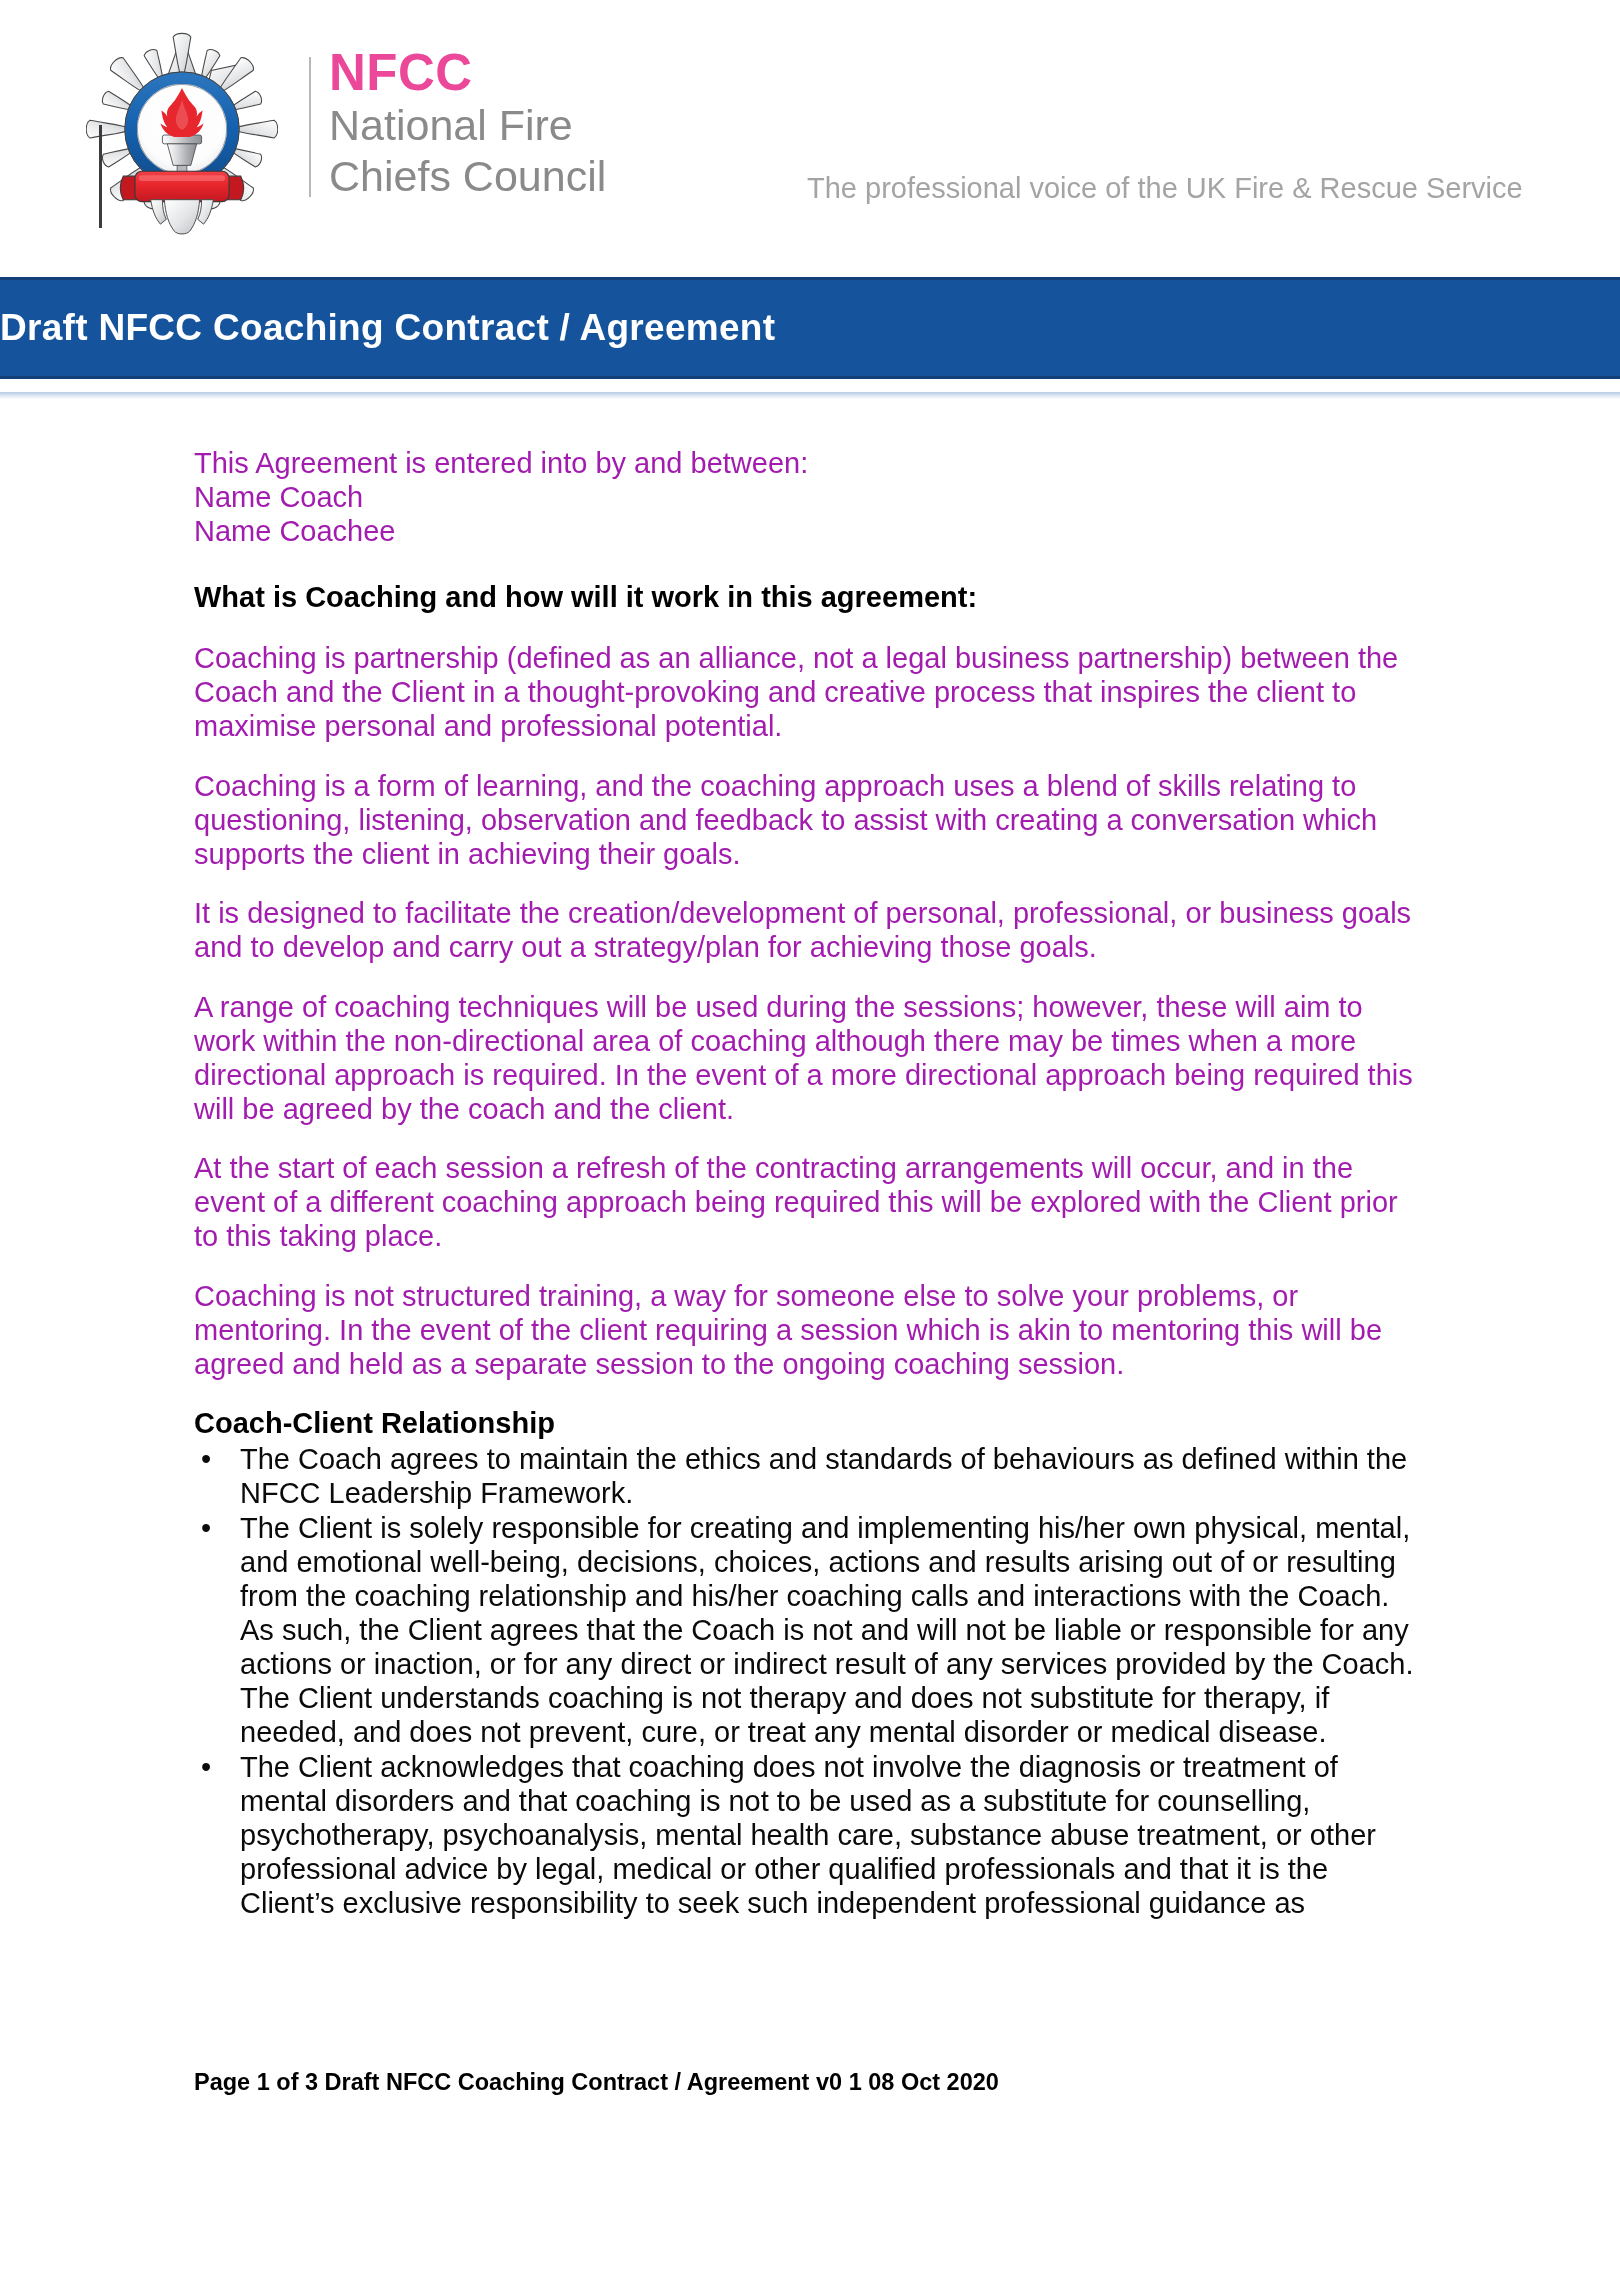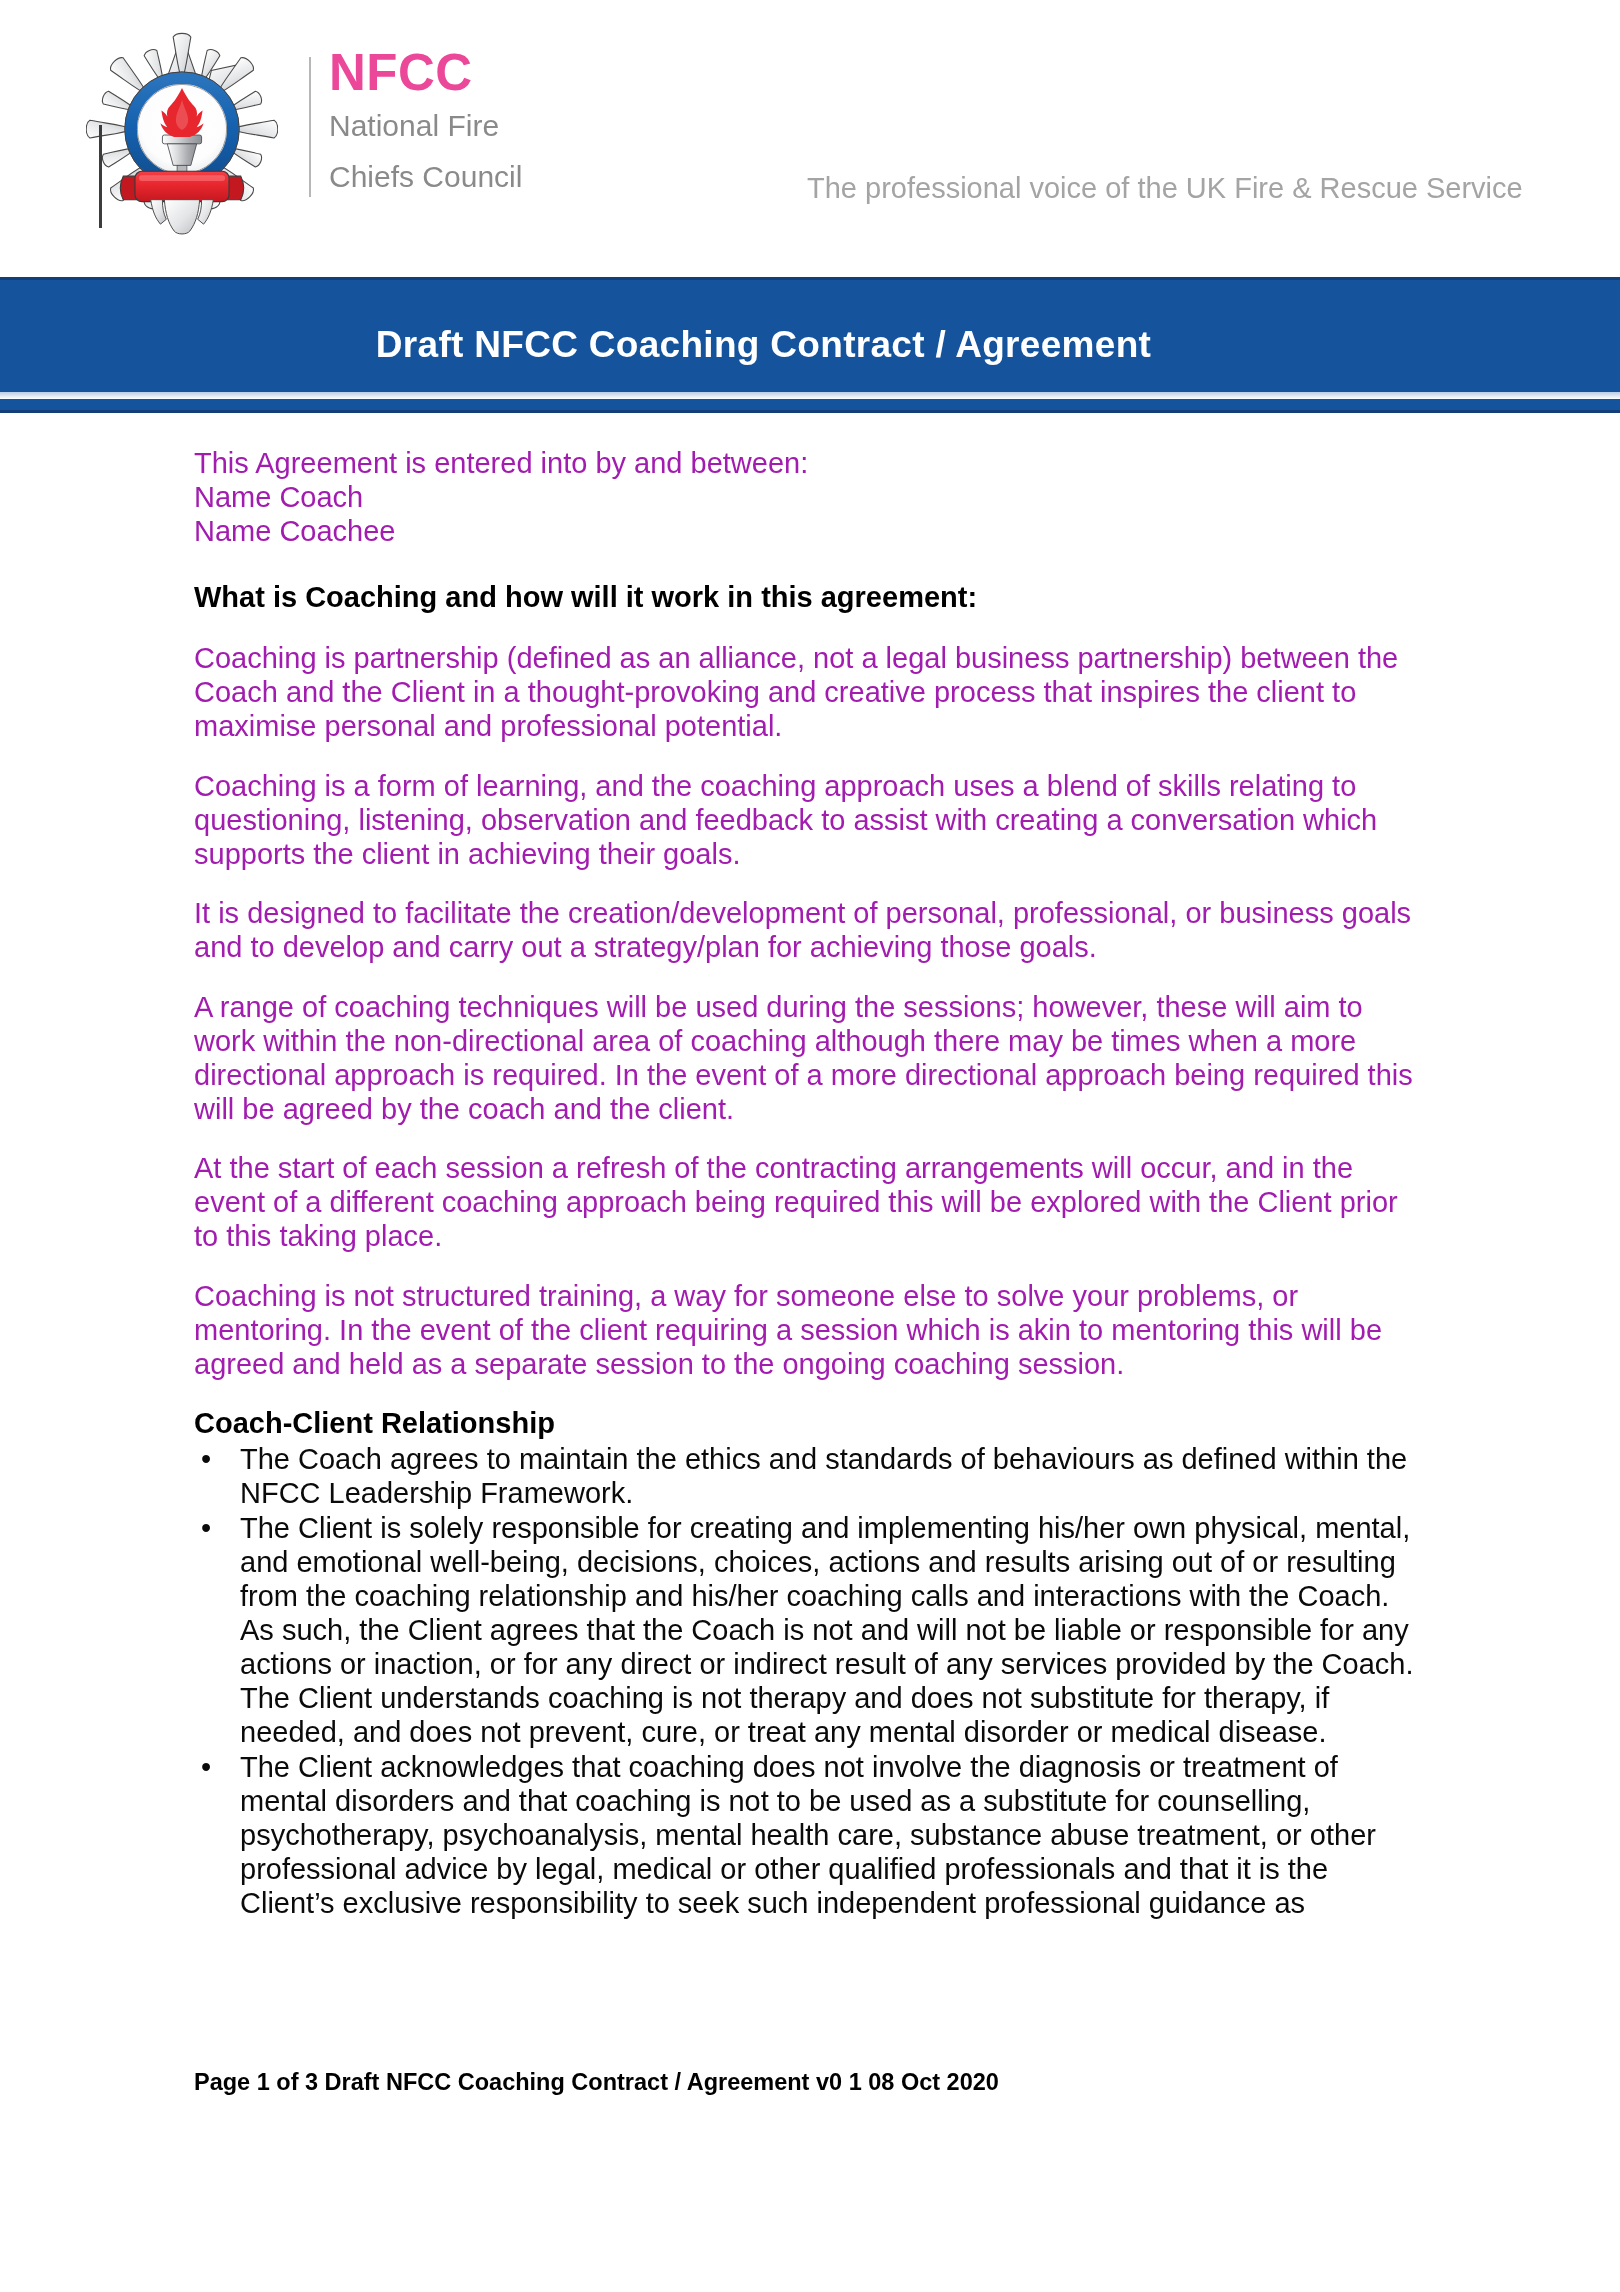--- a/index.html
+++ b/index.html
@@ -64,21 +64,21 @@
   .logo-nfcc {
     font-size: 51px;
     font-weight: bold;
     color: #ec4899;
     letter-spacing: 0.5px;
     line-height: 55px;
     margin: 0;
     white-space: nowrap;
   }
   .logo-sub {
-    font-size: 30px;
+    font-size: 43px;
     font-weight: normal;
     color: #8a8a8a;
     line-height: 51px;
     margin: 0;
     white-space: nowrap;
   }
   .tagline {
     position: absolute;
     left: 807px;
     top: 172px;
@@ -87,28 +87,28 @@
     font-weight: normal;
     white-space: nowrap;
   }
 
   
   .title-banner {
     position: absolute;
     left: 0;
     top: 277px;
     width: 1620px;
-    height: 136px;
+    height: 102px;
     background: #15549c;
     border-top: 3.9px solid #123f78;
     border-bottom: 3.9px solid #123f78;
     box-sizing: border-box;
     display: flex;
     align-items: center;
-    justify-content: center;
+    justify-content: flex-start;
   }
   .title-banner-text {
     color: #ffffff;
     font-size: 37px;
     font-weight: bold;
     letter-spacing: 0.3px;
     text-align: center;
     margin-right: 93px;
   }
   .banner-shadow {

